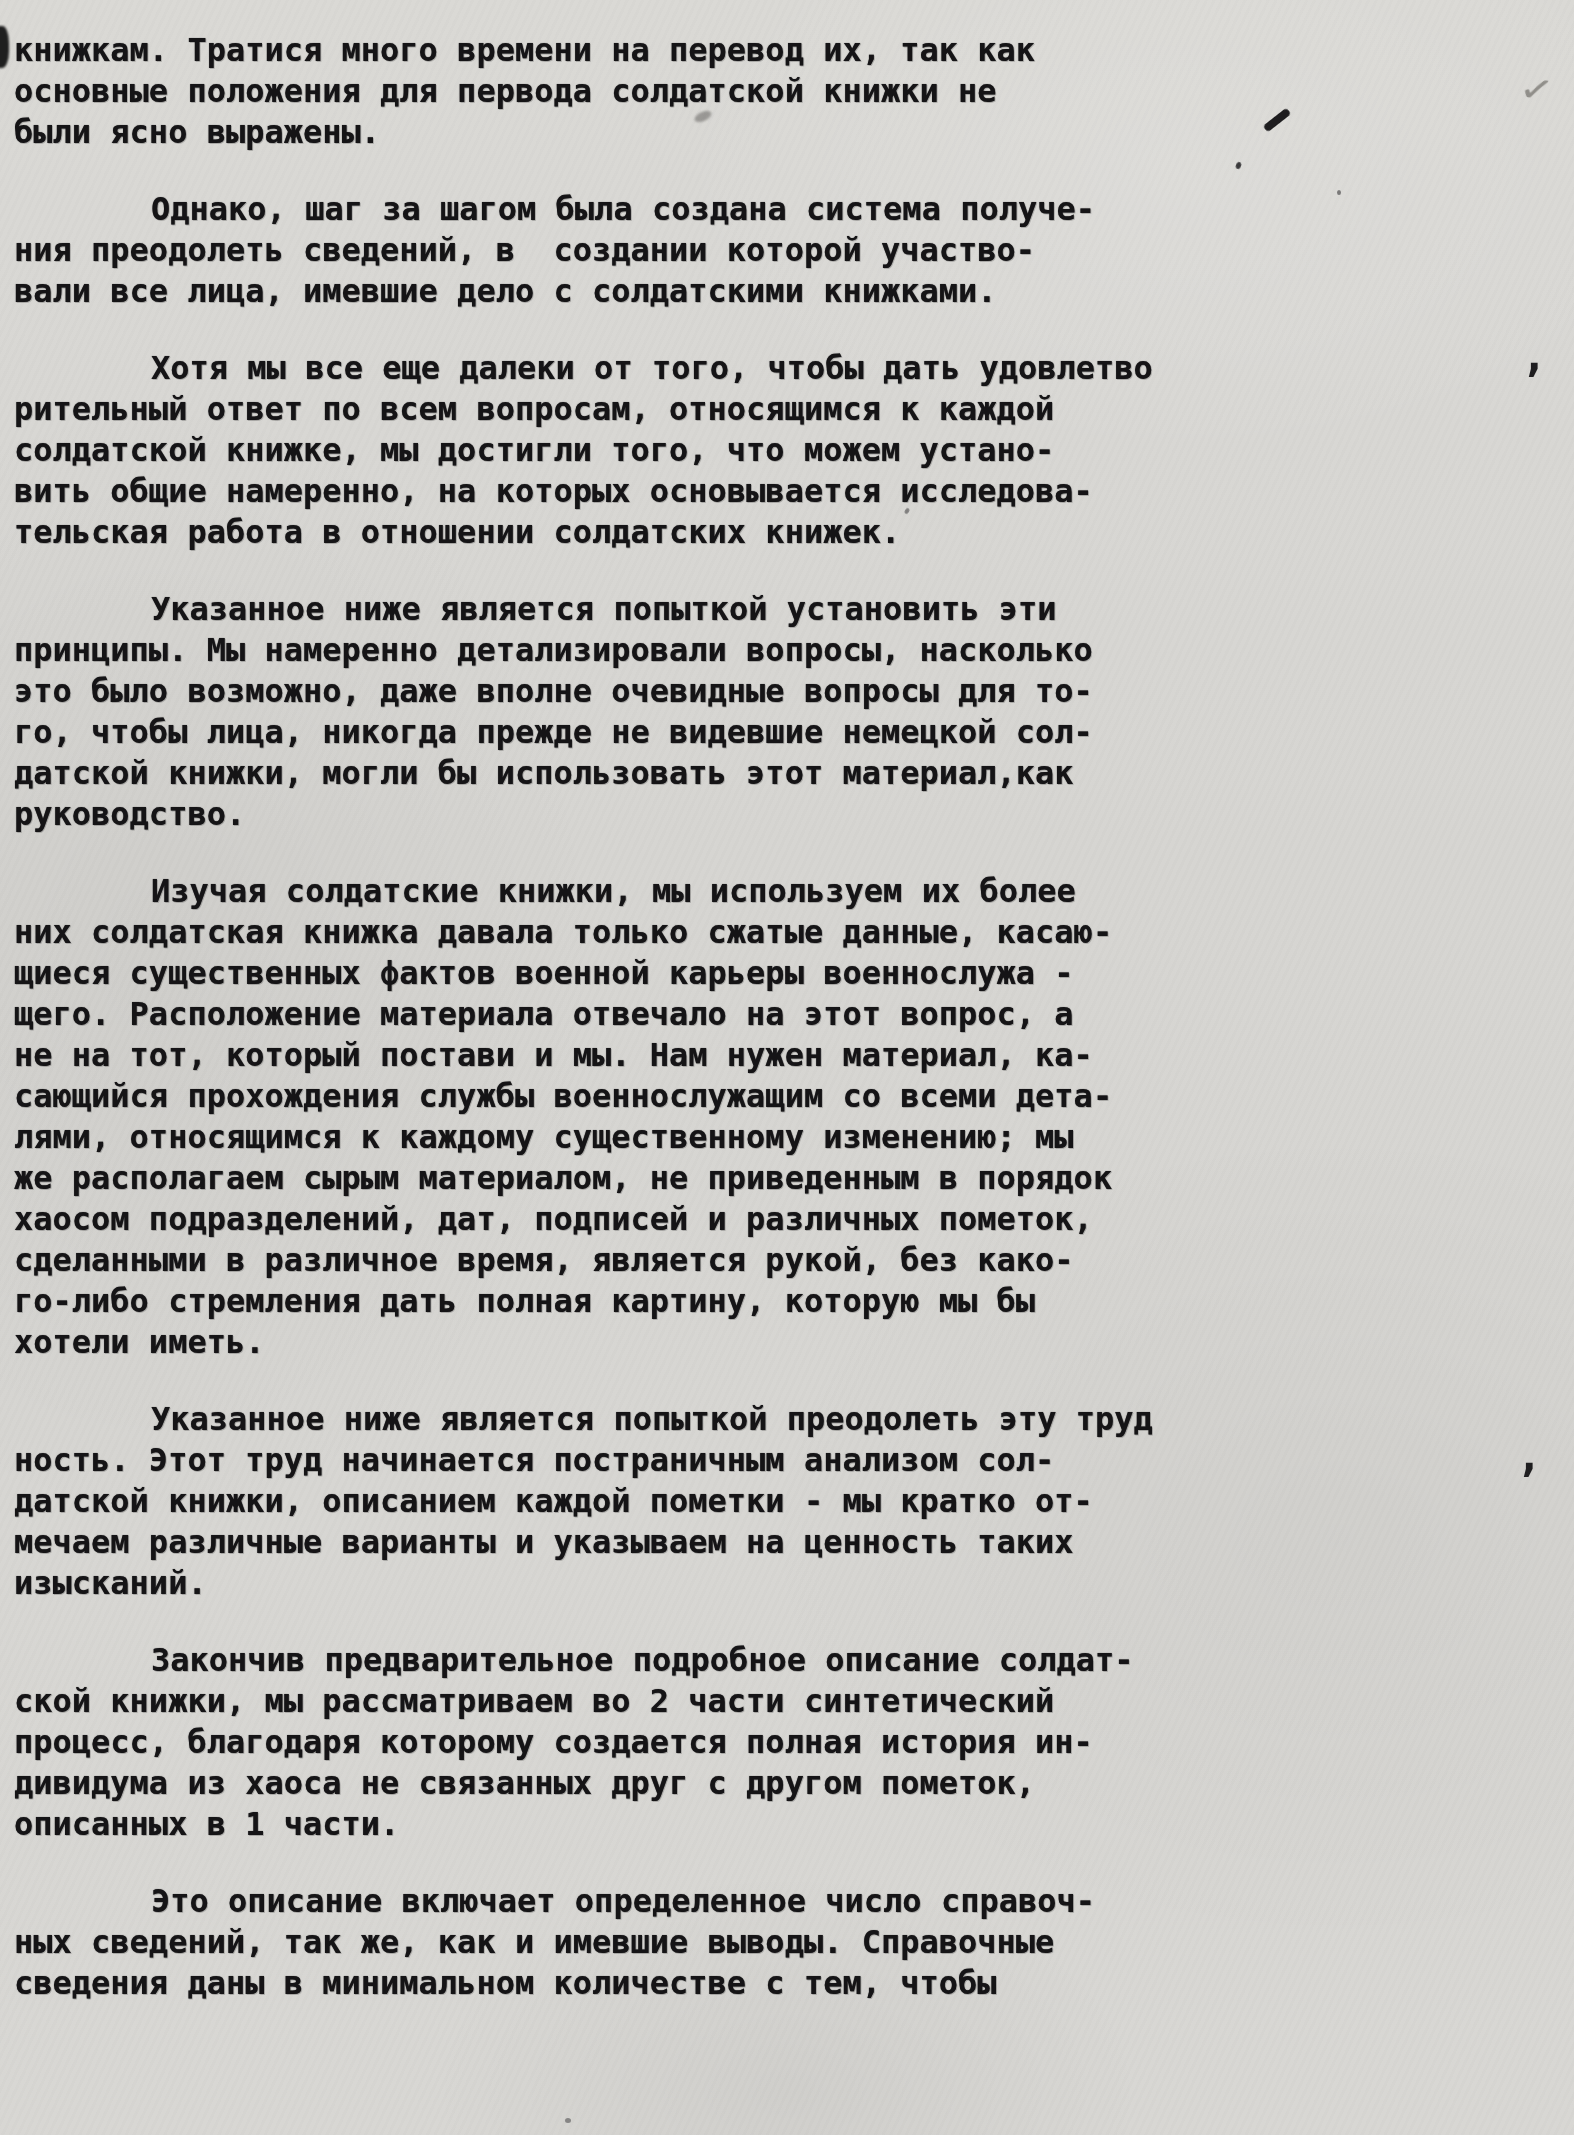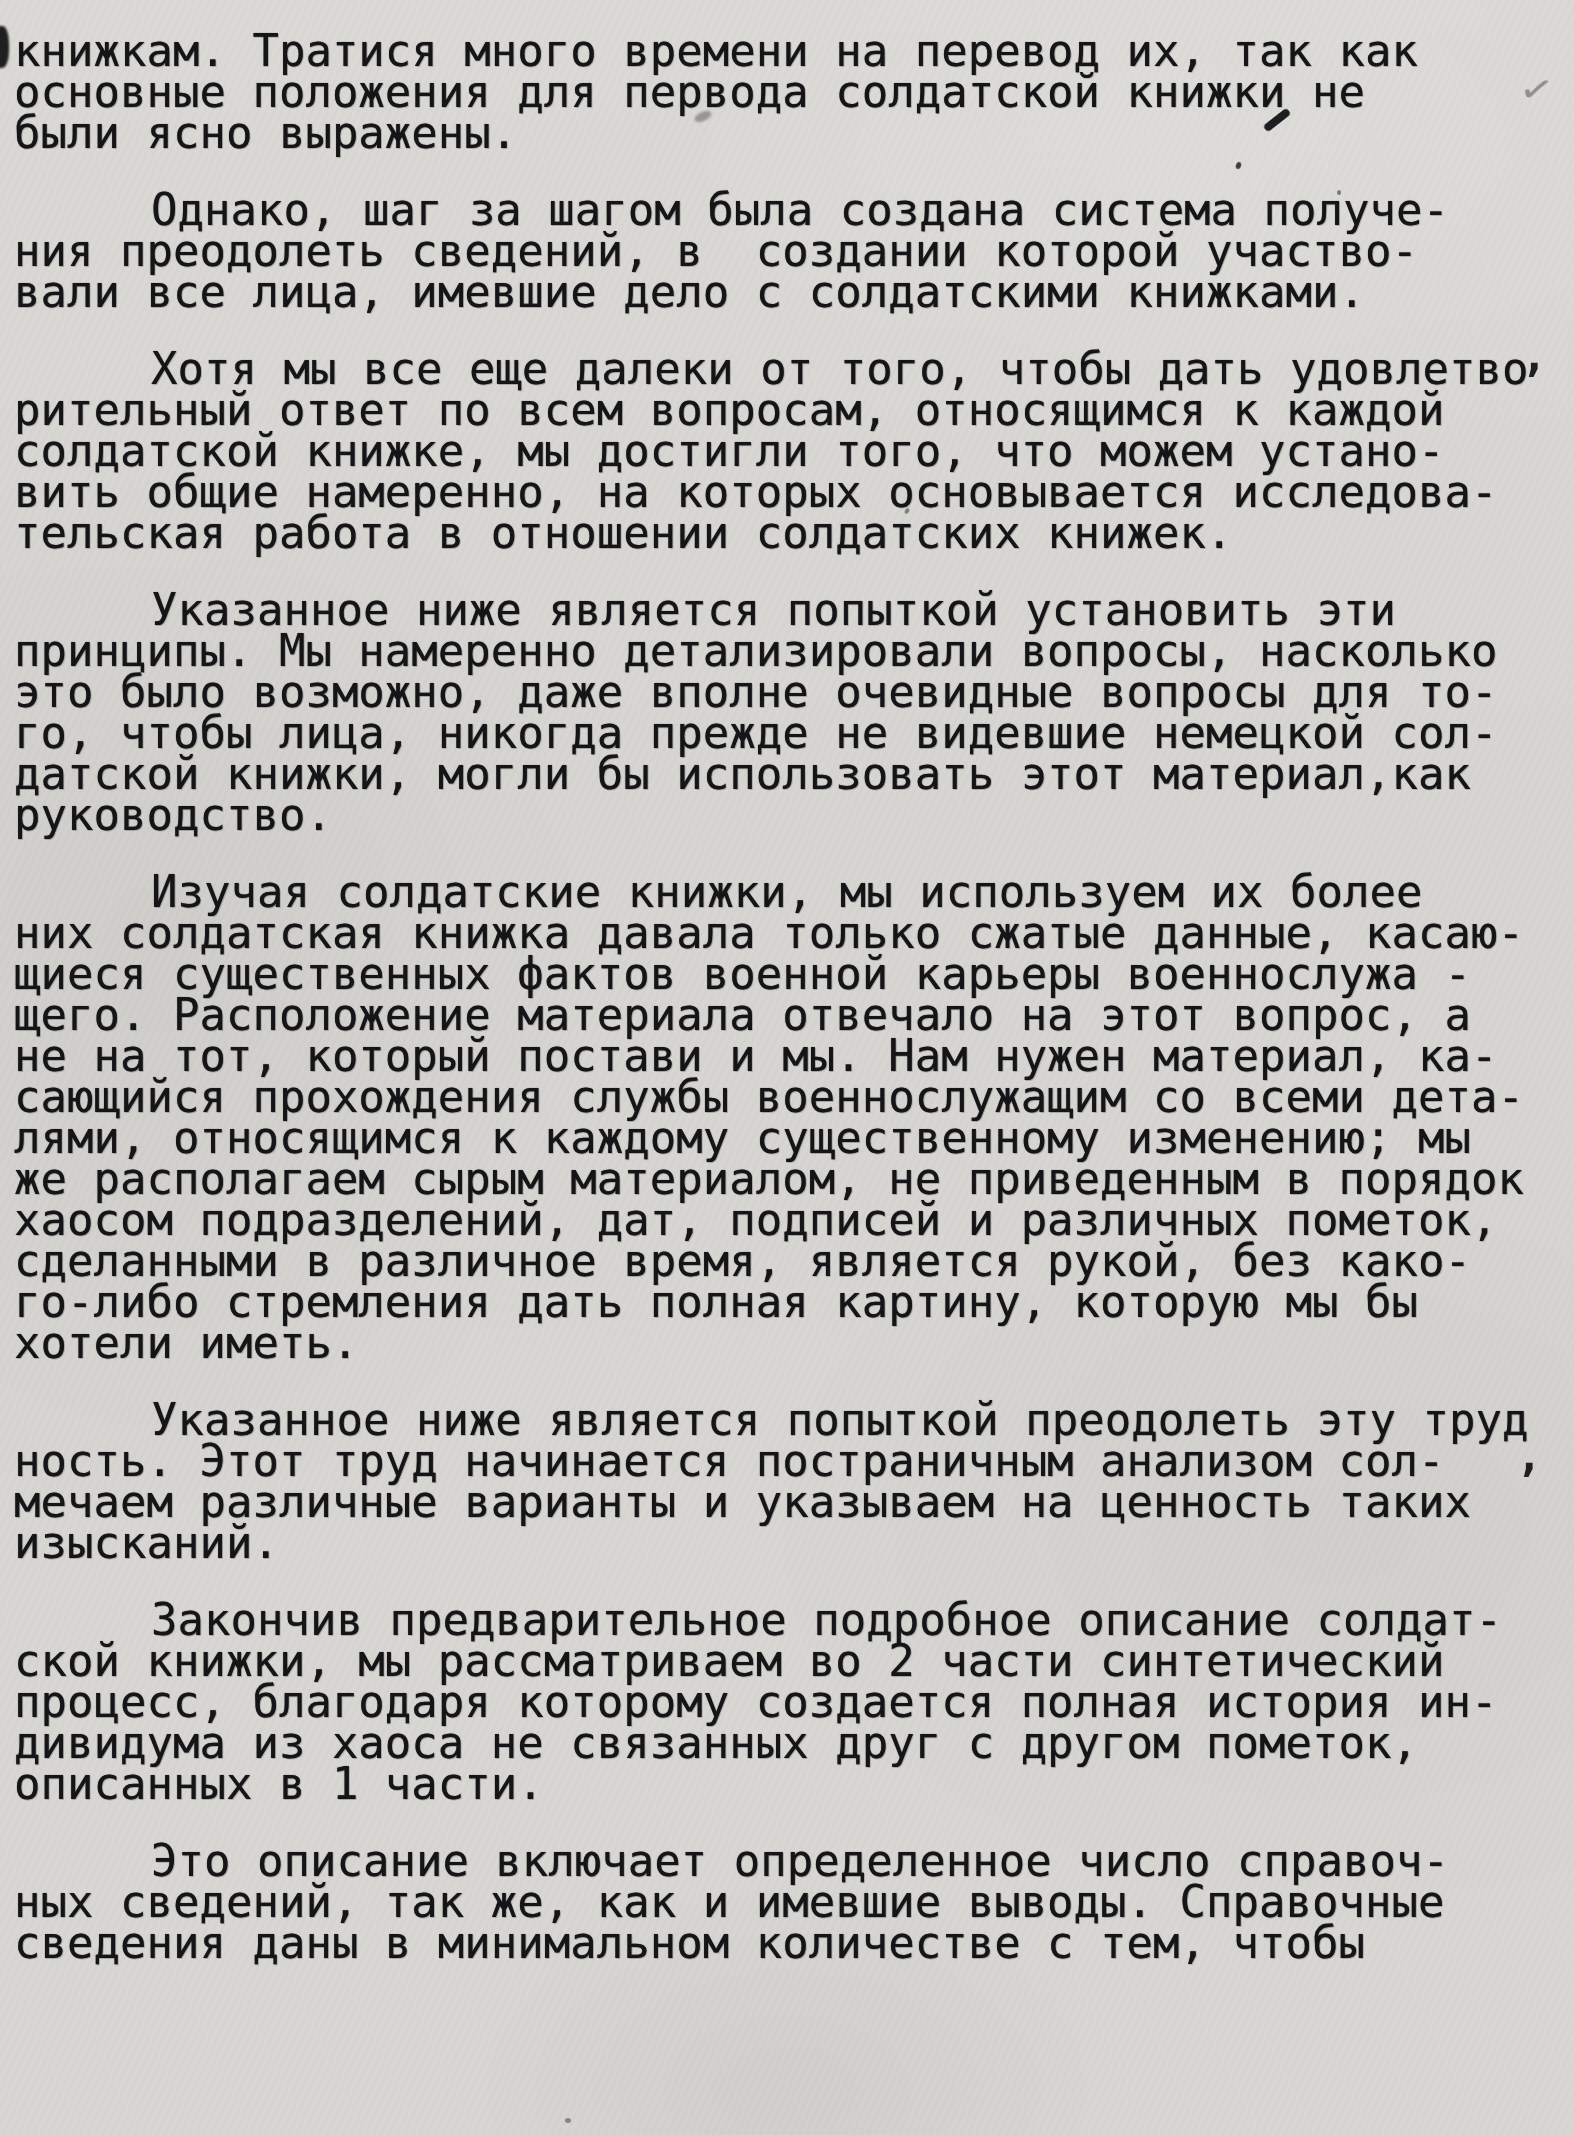--- a/index.html
+++ b/index.html
@@ -12,21 +12,21 @@
     background:
       radial-gradient(900px 500px at 75% 8%, rgba(255,255,255,.10), transparent 60%),
       radial-gradient(700px 900px at 10% 45%, rgba(0,0,0,.035), transparent 65%),
       radial-gradient(1000px 700px at 85% 72%, rgba(0,0,0,.03), transparent 60%),
       radial-gradient(520px 320px at 50% 98%, rgba(0,0,0,.04), transparent 70%),
       repeating-linear-gradient(115deg, rgba(0,0,0,.012) 0 3px, rgba(255,255,255,.012) 3px 7px),
       linear-gradient(180deg, #dad9d5 0%, #d6d5d1 40%, #d8d7d3 100%);
   }
   .text-block {
     position:absolute; left:14px; top:30px; right:0;
-    color:#1a191b; font-size:44px; font-weight:normal; letter-spacing:0;
+    color:#1a191b; font-size:32px; font-weight:bold; letter-spacing:0;
     text-shadow: 0 0 1px rgba(26,25,27,.7), 1px 1px 0.5px rgba(26,25,27,.18);
     filter: blur(0.25px) contrast(1.05);
   }
   .paragraph { margin:0 0 36px 0; }
   .line { height:41px; line-height:41px; white-space:pre; }
   .paragraph.indent .line:first-child { padding-left:137px; }
 
   .mark { position:absolute; pointer-events:none; }
   .pen-check {
     left:1522px; top:60px; font-size:48px; font-weight:normal;
@@ -101,20 +101,21 @@
         <div class="line">лями, относящимся к каждому существенному изменению; мы</div>
         <div class="line">же располагаем сырым материалом, не приведенным в порядок</div>
         <div class="line">хаосом подразделений, дат, подписей и различных пометок,</div>
         <div class="line">сделанными в различное время, является рукой, без како-</div>
         <div class="line">го-либо стремления дать полная картину, которую мы бы</div>
         <div class="line">хотели иметь.</div>
       </div>
       <div class="paragraph indent">
         <div class="line">Указанное ниже является попыткой преодолеть эту труд</div>
         <div class="line">ность. Этот труд начинается постраничным анализом сол-</div>
+        <div class="line">датской книжки, описанием каждой пометки - мы кратко от-</div>
         <div class="line">мечаем различные варианты и указываем на ценность таких</div>
         <div class="line">изысканий.</div>
       </div>
       <div class="paragraph indent">
         <div class="line">Закончив предварительное подробное описание солдат-</div>
         <div class="line">ской книжки, мы рассматриваем во 2 части синтетический</div>
         <div class="line">процесс, благодаря которому создается полная история ин-</div>
         <div class="line">дивидума из хаоса не связанных друг с другом пометок,</div>
         <div class="line">описанных в 1 части.</div>
       </div>

